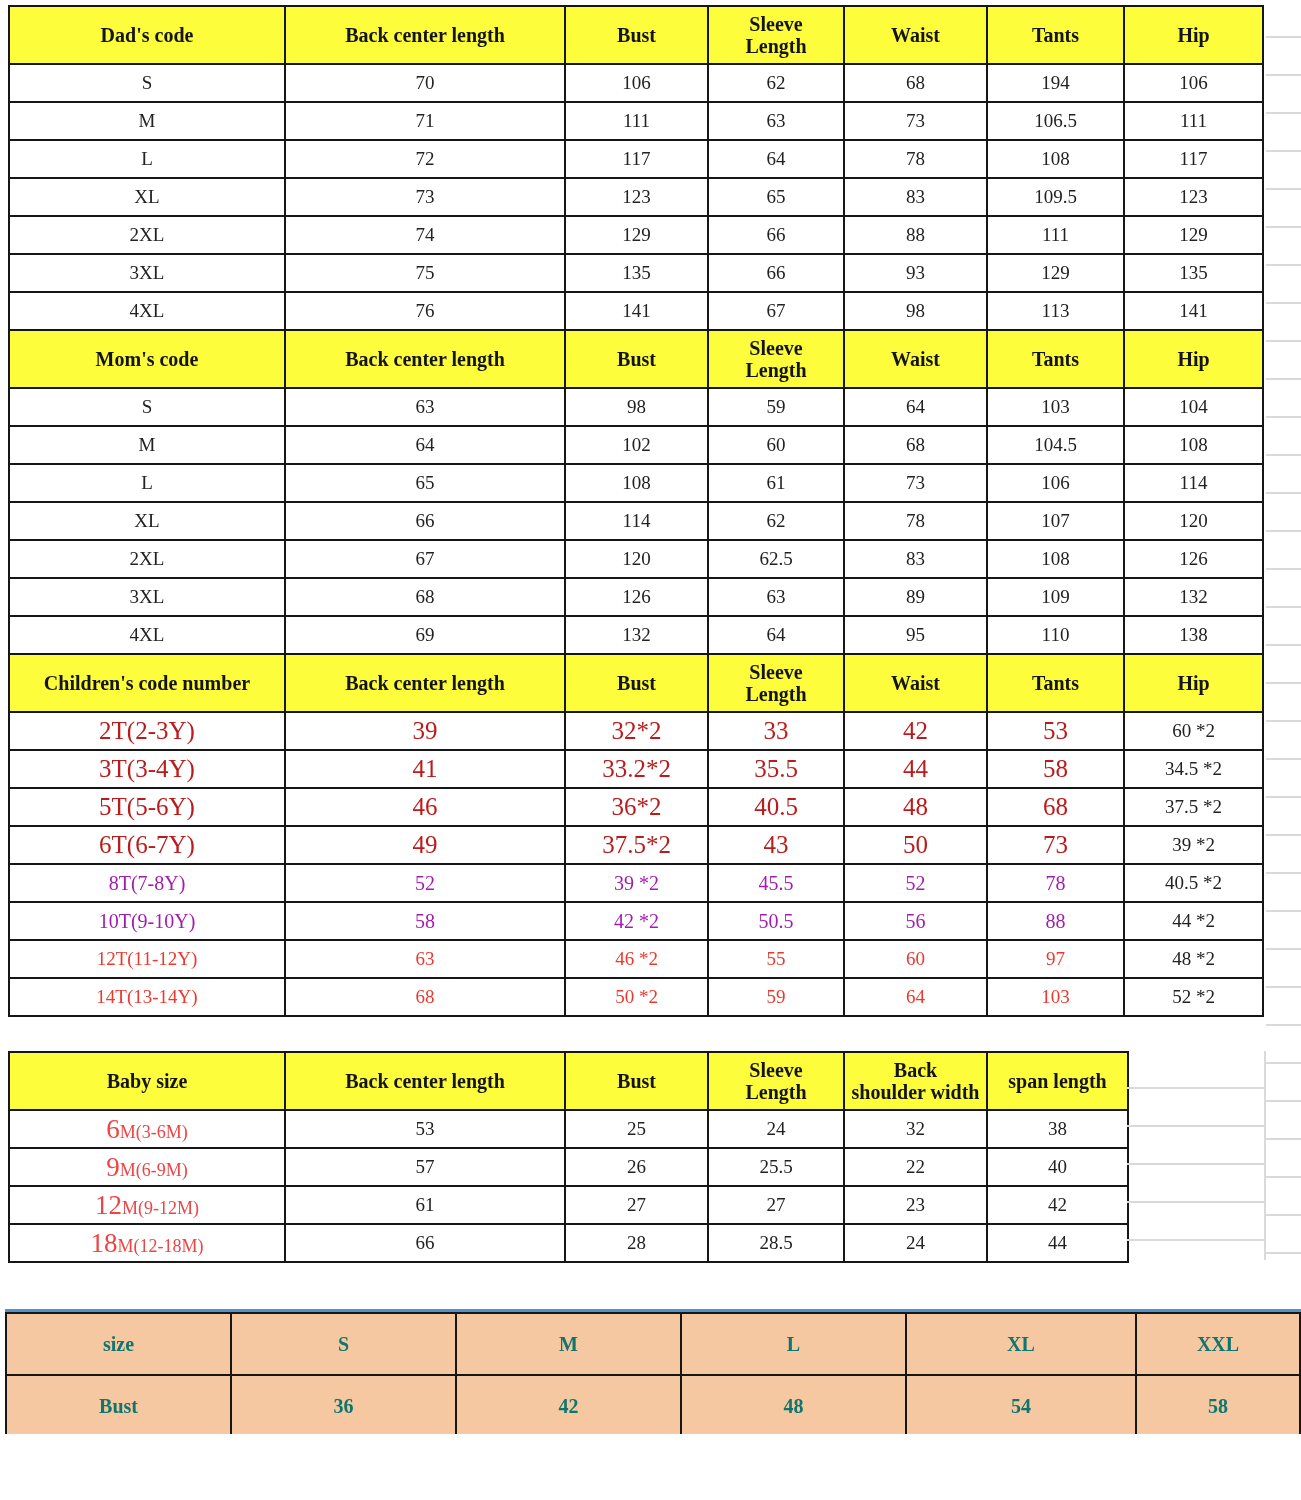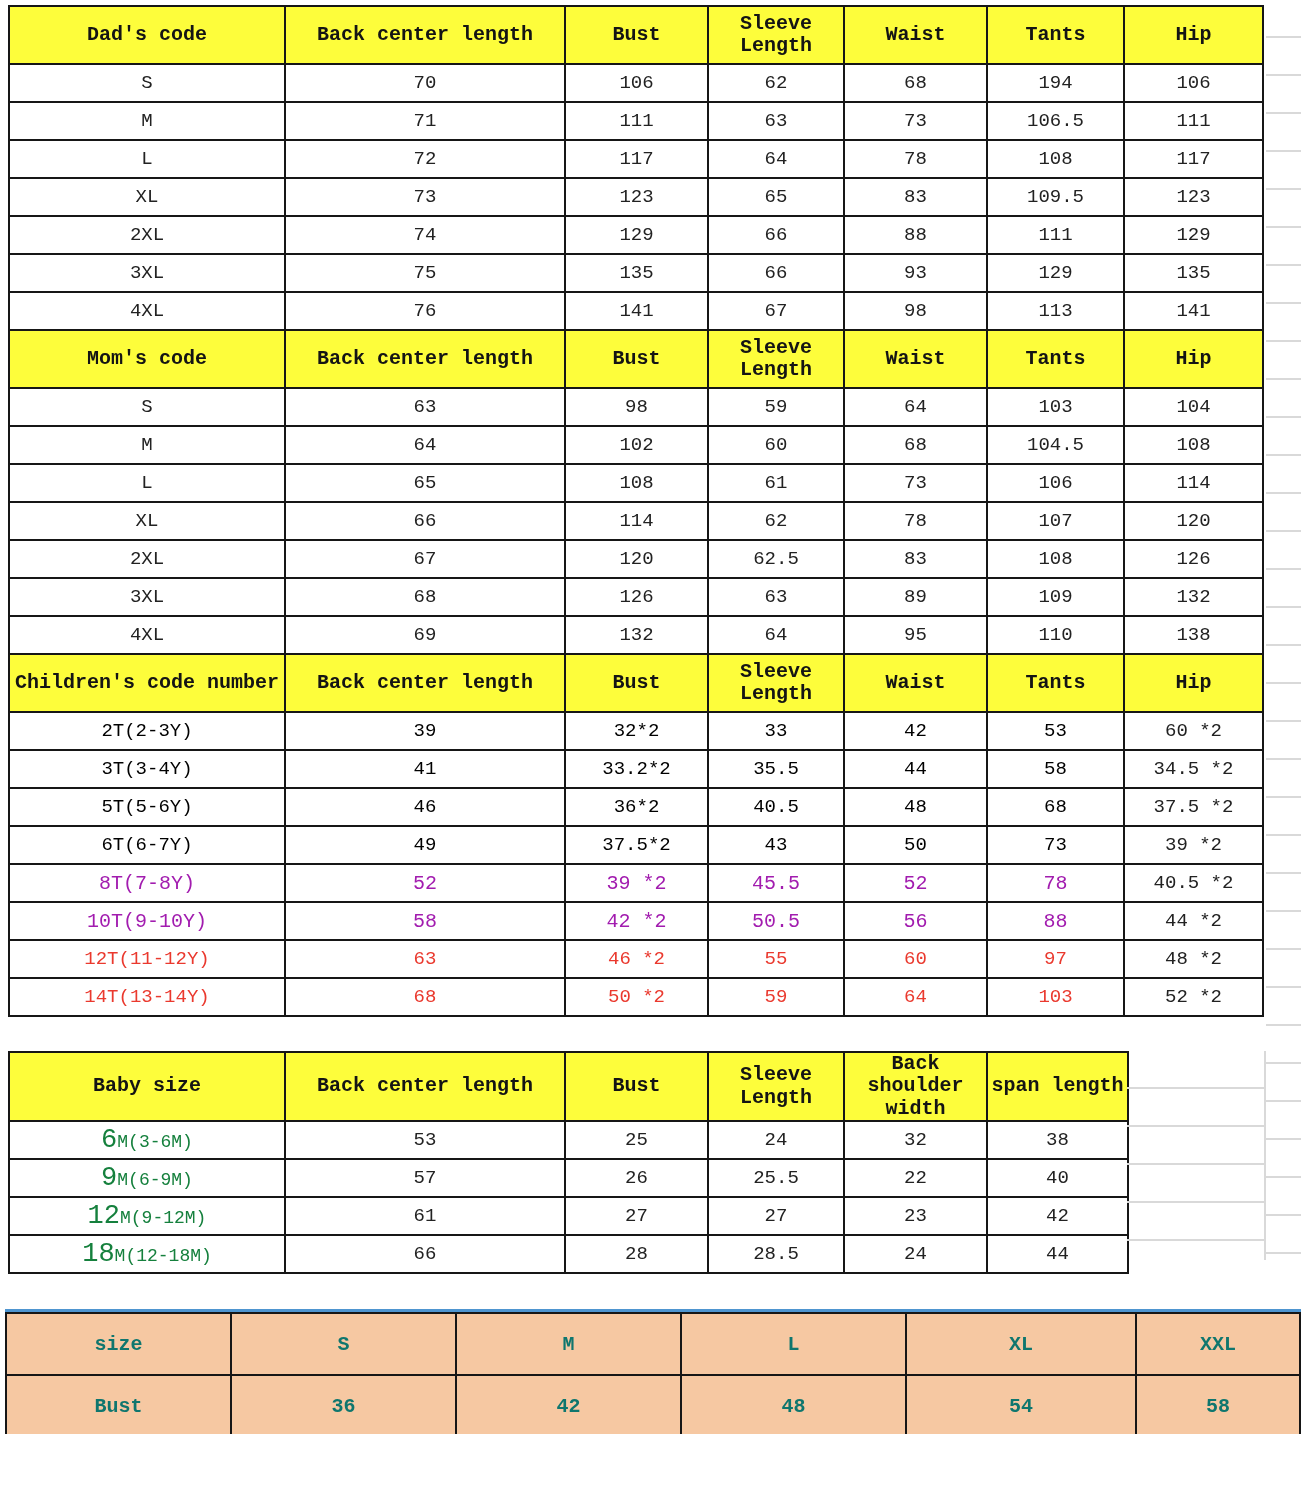--- a/index.html
+++ b/index.html
@@ -1,21 +1,21 @@
 <!DOCTYPE html>
 <html><head>
 <meta charset="utf-8">
 <style>
   html,body{margin:0;padding:0;background:#ffffff;}
   .canvas{
     position:relative;
     width:1301px;
     height:1434px;
     background:#ffffff;
-    font-family:Liberation Mono, monospace;
+    font-family:Liberation Serif, serif;
     overflow:hidden;
   }
   table.grid{
     border-collapse:collapse;
     table-layout:fixed;
     position:absolute;
   }
   table.grid td{
     border:2px solid #161616;
     text-align:center;
@@ -33,25 +33,25 @@
   #baby-table tr.hdr{height:58px;}
   td.h{
     background:#fdfd3b;
     font-weight:bold;
     font-size:20px;
     color:#141414;
     white-space:pre-line;
     line-height:1.12;
   }
   td.c-black{color:#222222;font-size:19px;}
-  td.c-blue{color:#000000;font-size:19px;}
+  td.c-blue{color:#b91c1c;font-size:25px;}
   td.c-navy{color:#a21caf;font-size:20px;}
   td.c-red{color:#ea392e;font-size:19px;}
   
-  td.baby-label{text-align:left;color:#15803d;margin-left:14px;}
+  td.baby-label{text-align:left;color:#ef4444;margin-left:14px;}
   td.baby-label .big{font-size:27px;line-height:1;}
   td.baby-label .small{font-size:18px;}
   
   .right-strip{
     position:absolute;
     left:1266px;top:0;width:35px;height:1260px;
     background:repeating-linear-gradient(to bottom, transparent 0 36px, #d9d9d9 36px 38px);
   }
   .baby-right{
     position:absolute;

